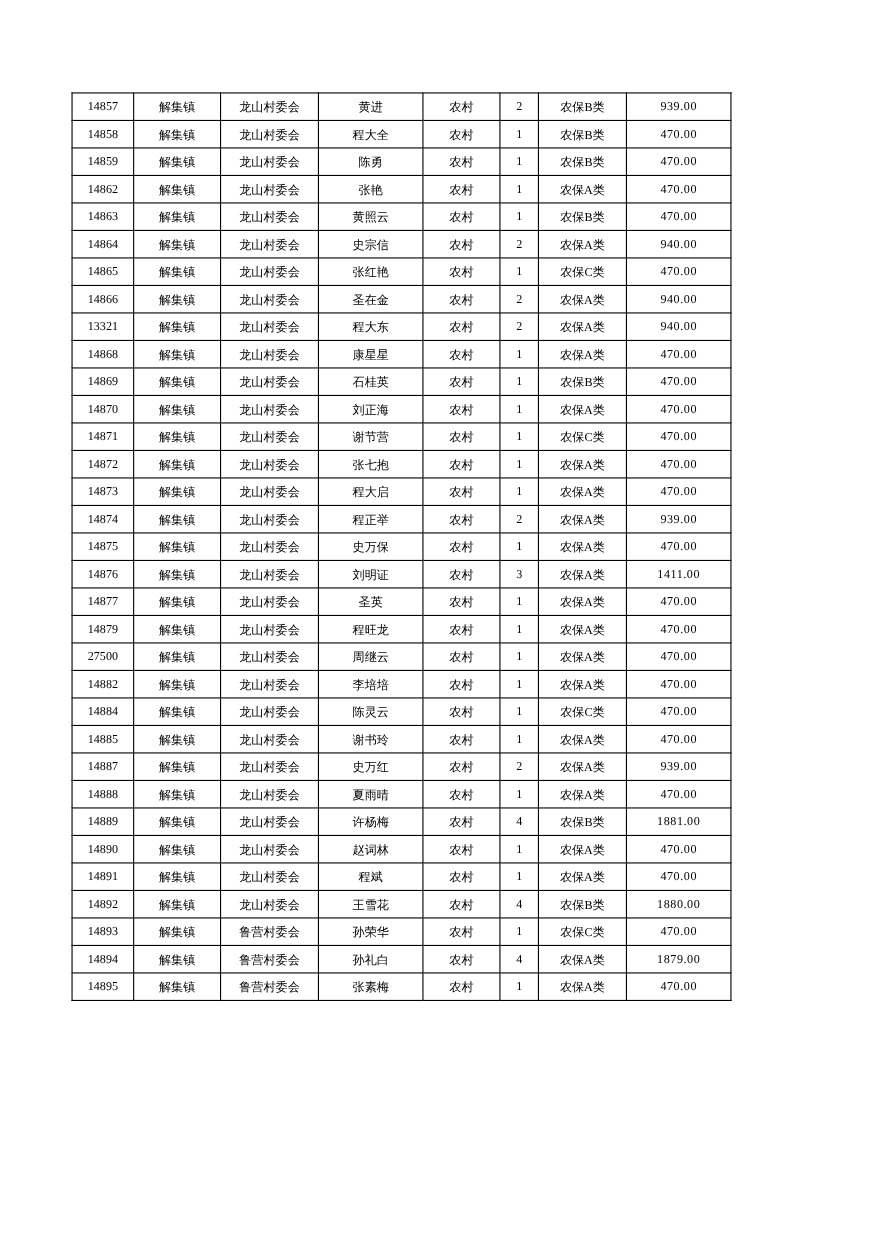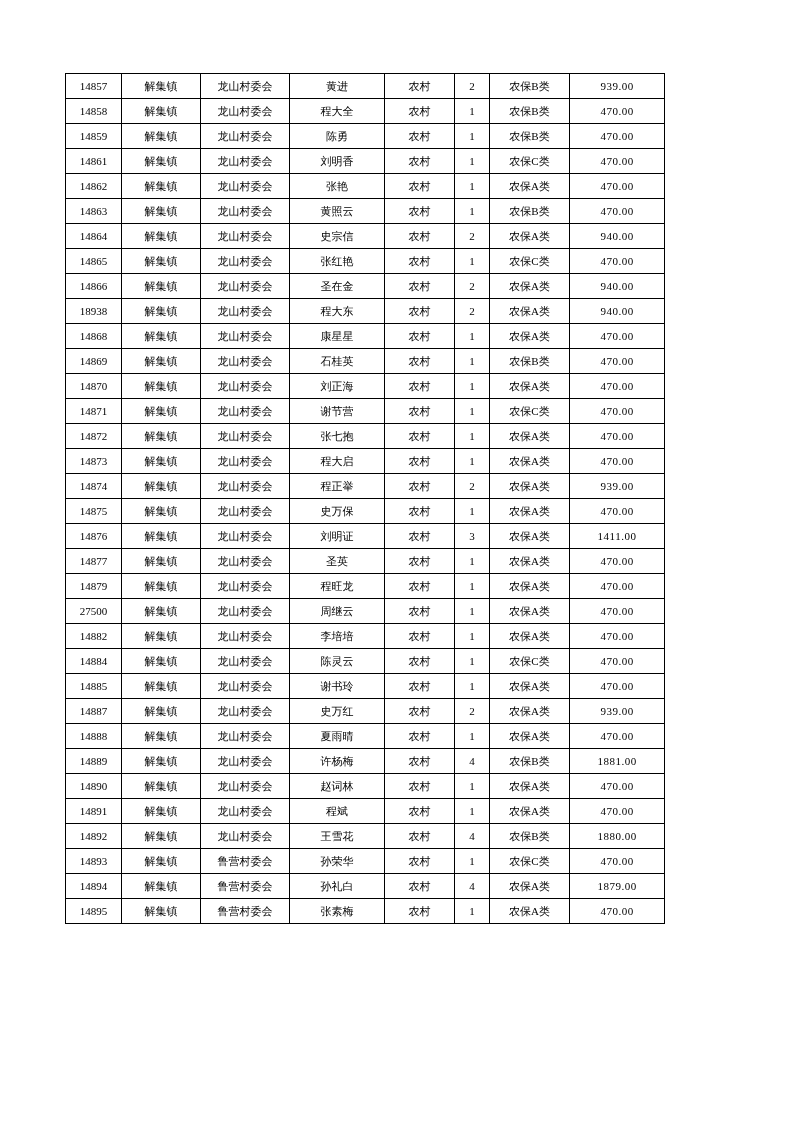--- a/index.html
+++ b/index.html
@@ -9,21 +9,21 @@
   }
   body {
     width: 793px;
     height: 1122px;
     position: relative;
     font-family: "Liberation Serif", "DejaVu Serif", serif;
     color: #000000;
   }
   .sheet {
     position: absolute;
-    top: 73px;
+    top: 84px;
     left: 65px;
     border-radius: 29px;
   }
   table.data-table {
     border-collapse: collapse;
     table-layout: fixed;
     width: 599px;
   }
   table.data-table td {
     border: 1px solid #000000;
@@ -85,81 +85,71 @@
           <td class="cell-id">14859</td>
           <td class="cell-town">解集镇</td>
           <td class="cell-village">龙山村委会</td>
           <td class="cell-name">陈勇</td>
           <td class="cell-area_type">农村</td>
           <td class="cell-count">1</td>
           <td class="cell-category">农保B类</td>
           <td class="cell-amount">470.00</td>
         </tr>
         <tr>
-          <td class="cell-id">14861</td>
-          <td class="cell-town">解集镇</td>
-          <td class="cell-village">龙山村委会</td>
-          <td class="cell-name">刘明香</td>
+          <td class="cell-id">14862</td>
+          <td class="cell-town">解集镇</td>
+          <td class="cell-village">龙山村委会</td>
+          <td class="cell-name">张艳</td>
+          <td class="cell-area_type">农村</td>
+          <td class="cell-count">1</td>
+          <td class="cell-category">农保A类</td>
+          <td class="cell-amount">470.00</td>
+        </tr>
+        <tr>
+          <td class="cell-id">14863</td>
+          <td class="cell-town">解集镇</td>
+          <td class="cell-village">龙山村委会</td>
+          <td class="cell-name">黄照云</td>
+          <td class="cell-area_type">农村</td>
+          <td class="cell-count">1</td>
+          <td class="cell-category">农保B类</td>
+          <td class="cell-amount">470.00</td>
+        </tr>
+        <tr>
+          <td class="cell-id">14864</td>
+          <td class="cell-town">解集镇</td>
+          <td class="cell-village">龙山村委会</td>
+          <td class="cell-name">史宗信</td>
+          <td class="cell-area_type">农村</td>
+          <td class="cell-count">2</td>
+          <td class="cell-category">农保A类</td>
+          <td class="cell-amount">940.00</td>
+        </tr>
+        <tr>
+          <td class="cell-id">14865</td>
+          <td class="cell-town">解集镇</td>
+          <td class="cell-village">龙山村委会</td>
+          <td class="cell-name">张红艳</td>
           <td class="cell-area_type">农村</td>
           <td class="cell-count">1</td>
           <td class="cell-category">农保C类</td>
           <td class="cell-amount">470.00</td>
         </tr>
         <tr>
-          <td class="cell-id">14862</td>
-          <td class="cell-town">解集镇</td>
-          <td class="cell-village">龙山村委会</td>
-          <td class="cell-name">张艳</td>
-          <td class="cell-area_type">农村</td>
-          <td class="cell-count">1</td>
-          <td class="cell-category">农保A类</td>
-          <td class="cell-amount">470.00</td>
-        </tr>
-        <tr>
-          <td class="cell-id">14863</td>
-          <td class="cell-town">解集镇</td>
-          <td class="cell-village">龙山村委会</td>
-          <td class="cell-name">黄照云</td>
-          <td class="cell-area_type">农村</td>
-          <td class="cell-count">1</td>
-          <td class="cell-category">农保B类</td>
-          <td class="cell-amount">470.00</td>
-        </tr>
-        <tr>
-          <td class="cell-id">14864</td>
-          <td class="cell-town">解集镇</td>
-          <td class="cell-village">龙山村委会</td>
-          <td class="cell-name">史宗信</td>
+          <td class="cell-id">14866</td>
+          <td class="cell-town">解集镇</td>
+          <td class="cell-village">龙山村委会</td>
+          <td class="cell-name">圣在金</td>
           <td class="cell-area_type">农村</td>
           <td class="cell-count">2</td>
           <td class="cell-category">农保A类</td>
           <td class="cell-amount">940.00</td>
         </tr>
         <tr>
-          <td class="cell-id">14865</td>
-          <td class="cell-town">解集镇</td>
-          <td class="cell-village">龙山村委会</td>
-          <td class="cell-name">张红艳</td>
-          <td class="cell-area_type">农村</td>
-          <td class="cell-count">1</td>
-          <td class="cell-category">农保C类</td>
-          <td class="cell-amount">470.00</td>
-        </tr>
-        <tr>
-          <td class="cell-id">14866</td>
-          <td class="cell-town">解集镇</td>
-          <td class="cell-village">龙山村委会</td>
-          <td class="cell-name">圣在金</td>
-          <td class="cell-area_type">农村</td>
-          <td class="cell-count">2</td>
-          <td class="cell-category">农保A类</td>
-          <td class="cell-amount">940.00</td>
-        </tr>
-        <tr>
-          <td class="cell-id">18938</td>
+          <td class="cell-id">13321</td>
           <td class="cell-town">解集镇</td>
           <td class="cell-village">龙山村委会</td>
           <td class="cell-name">程大东</td>
           <td class="cell-area_type">农村</td>
           <td class="cell-count">2</td>
           <td class="cell-category">农保A类</td>
           <td class="cell-amount">940.00</td>
         </tr>
         <tr>
           <td class="cell-id">14868</td>

